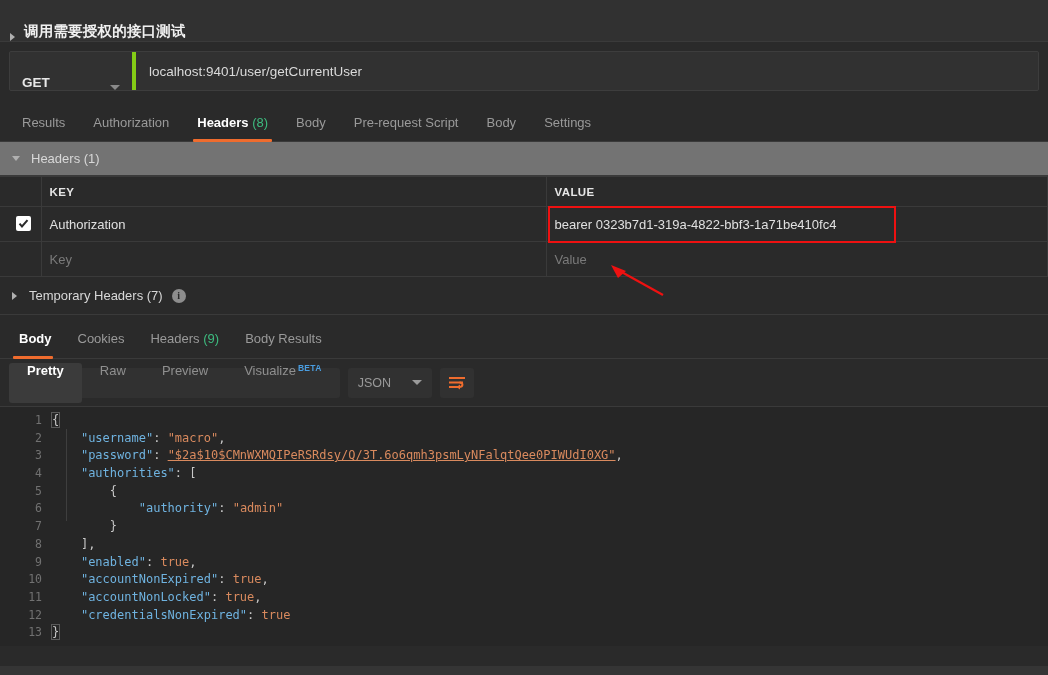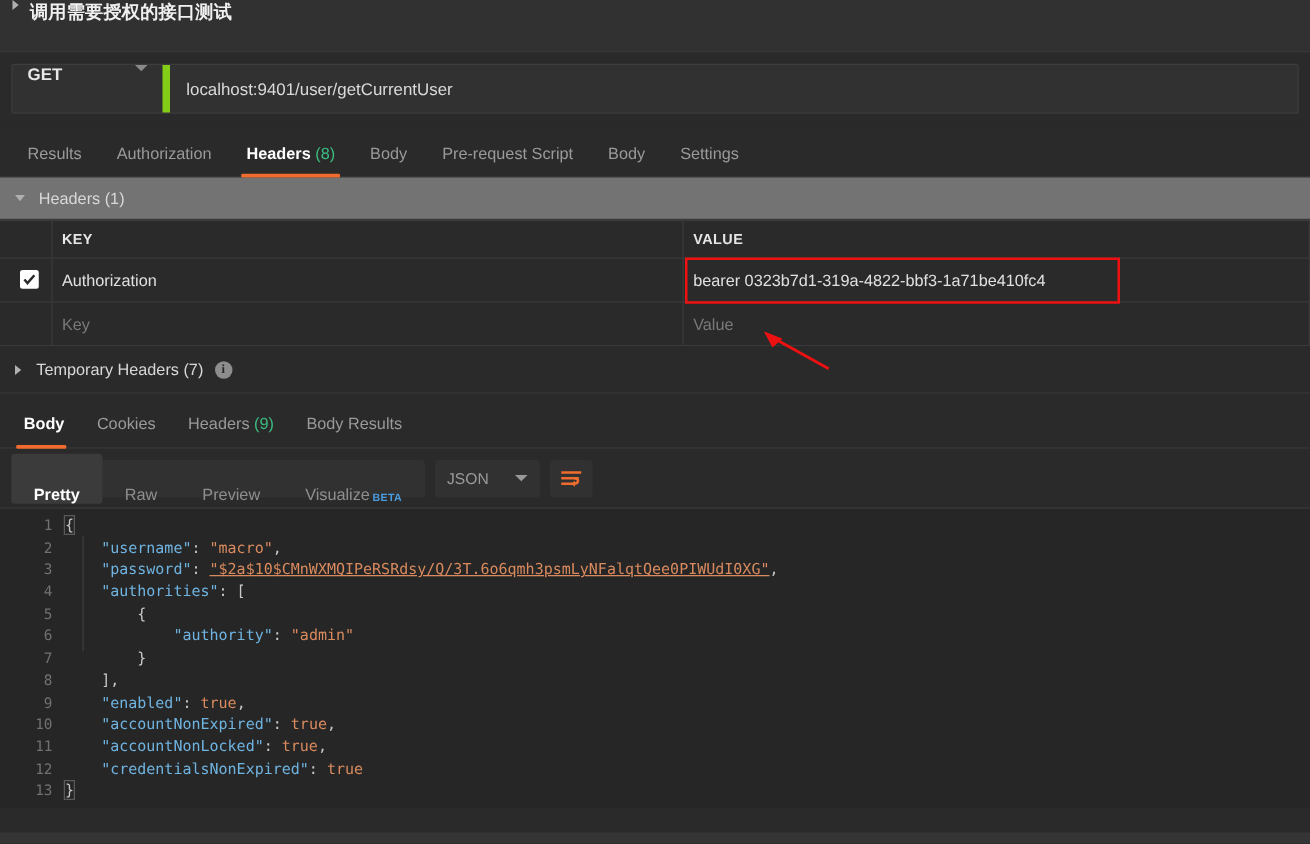--- a/index.html
+++ b/index.html
@@ -8,43 +8,43 @@
     width: 1048px; height: 675px;
     background: #2a2a2a;
     font-family: "Liberation Sans", sans-serif;
     overflow: hidden;
   }
   #app { position: relative; width: 1048px; height: 675px; background: #2a2a2a; }
 
   
   .titlebar {
     height: 42px; background: #313131;
-    display: flex; align-items: flex-start; padding-left: 10px;
+    display: flex; align-items: flex-end; padding-left: 10px;
     border-bottom: 1px solid #3a3a3a;
   }
   .caret {
     width: 0; height: 0; margin-right: 9px;
     border-left: 5px solid #b0b0b0;
     border-top: 4px solid transparent;
     border-bottom: 4px solid transparent;
   }
   .caret.down {
     border-left: 4px solid transparent;
     border-right: 4px solid transparent;
     border-top: 5px solid #b0b0b0;
     border-bottom: 0;
   }
   .title-text { color: #f0f0f0; font-size: 14.5px; font-weight: bold; letter-spacing: .2px; }
 
   
   .urlbar-wrap { height: 57px; background: #2a2a2a; padding: 9px 9px 0 9px; }
   .urlbar { display: flex; height: 40px; background: #313131; border: 1px solid #3d3d3d; border-radius: 2px; }
   .method {
-    width: 126px; display: flex; align-items: flex-start; justify-content: space-between;
-    padding: 0 12px; border-right: 6px solid #84cc16; cursor: pointer;
+    width: 126px; display: flex; align-items: flex-end; justify-content: space-between;
+    padding: 0 12px; border-right: 4px solid #84cc16; cursor: pointer;
   }
   .method-label { color: #e8e8e8; font-size: 13.5px; font-weight: bold; }
   .method-arrow {
     width: 0; height: 0;
     border-left: 5px solid transparent; border-right: 5px solid transparent;
     border-top: 5px solid #8a8a8a;
   }
   .url-input { flex: 1; display: flex; align-items: center; padding: 0 13px; color: #dadada; font-size: 13.5px; }
 
   
@@ -122,21 +122,21 @@
   .resp-tab.active { color: #fff; font-weight: bold; }
   .resp-tab.active::after {
     content: ""; position: absolute; left: 7px; right: 12px; bottom: -1px;
     height: 3px; background: #ef6c2e; border-radius: 1px;
   }
 
   
   .fmtbar { height: 47px; display: flex; align-items: center; padding-left: 9px; background: #2a2a2a; }
   .seg { display: flex; background: #313131; border-radius: 3px; height: 30px; align-items: center; }
   .seg-item {
-    padding: 0 18px; height: 40px; display: flex; align-items: flex-end;
+    padding: 0 18px; height: 40px; display: flex; align-items: flex-start;
     color: #8f8f8f; font-size: 13px; cursor: pointer; border-radius: 3px;
   }
   .seg-item.active { color: #fff; font-weight: bold; background: #3b3b3b; }
   .beta { color: #4a9de0; font-size: 8.5px; font-weight: bold; vertical-align: super; margin-left: 2px; letter-spacing: .3px; }
   .json-sel {
     margin-left: 8px; height: 30px; width: 84px; background: #313131; border-radius: 3px;
     display: flex; align-items: center; justify-content: space-between; padding: 0 10px; cursor: pointer;
   }
   .json-sel span { color: #9a9a9a; font-size: 12.5px; }
   .json-arrow { width: 0; height: 0; border-left: 5px solid transparent; border-right: 5px solid transparent; border-top: 5px solid #9a9a9a; }

